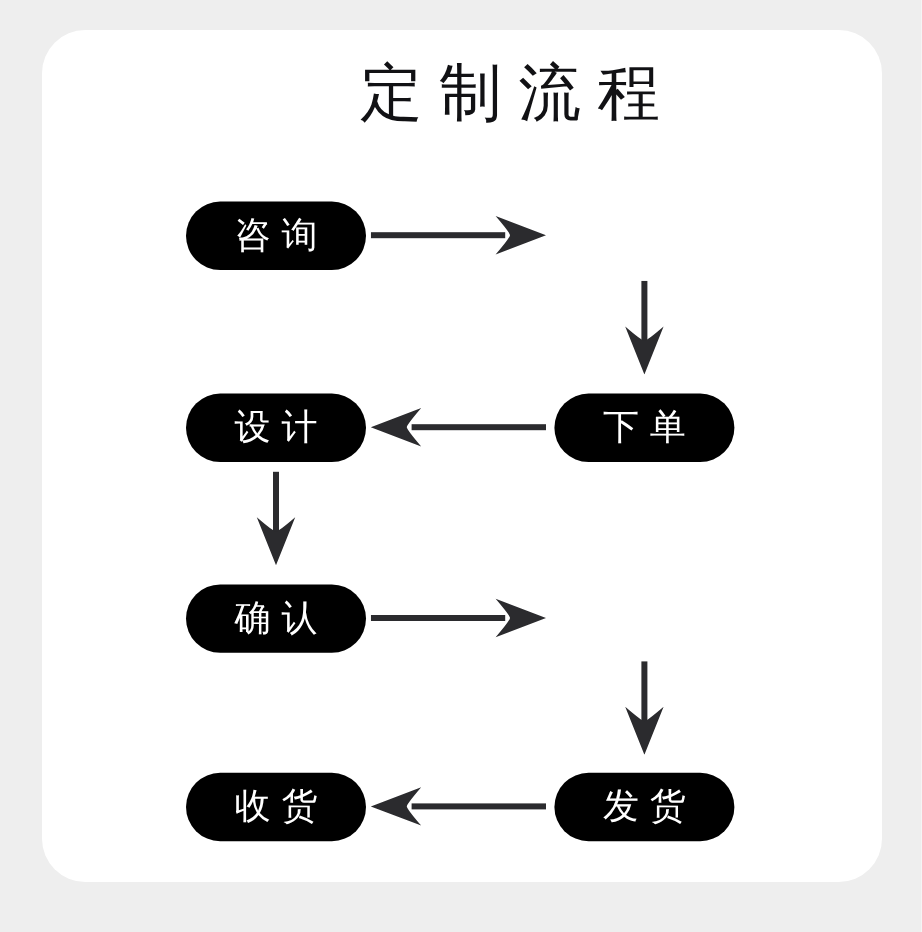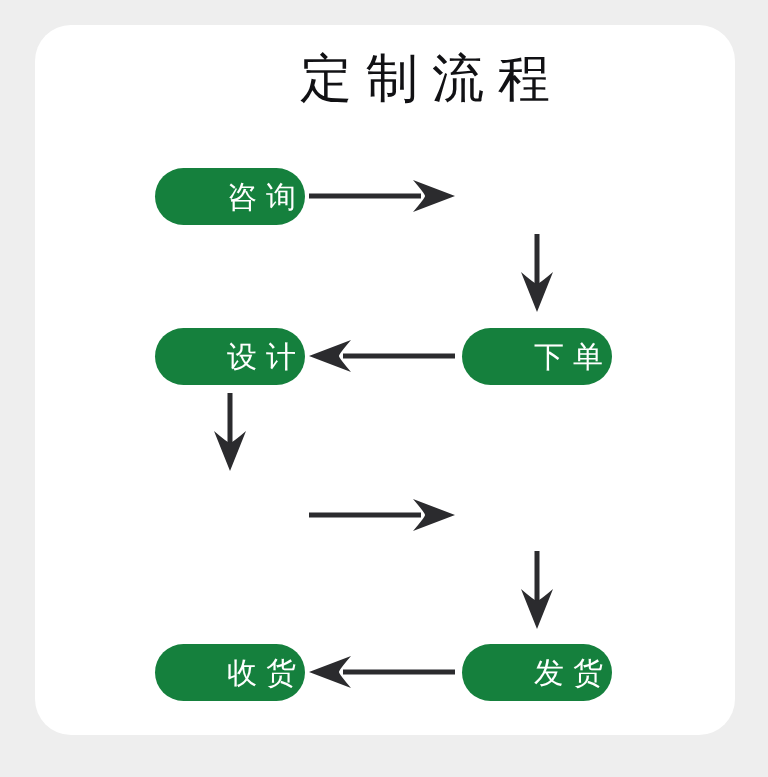--- a/index.html
+++ b/index.html
@@ -47,25 +47,25 @@
     text-indent: 14px;
     white-space: nowrap;
     margin-left: 40px;
   }
 
   
   .node {
     position: absolute;
     width: 150px;
     height: 57px;
-    background: #15803d;
+    background: #000000;
     border-radius: 28.5px;
     display: flex;
     align-items: center;
-    justify-content: flex-end;
+    justify-content: center;
     box-sizing: border-box;
   }
   .node .node-label {
     font-family: "Liberation Serif", "DejaVu Serif", serif;
     font-size: 30px;
     line-height: 34px;
     color: #ffffff;
     letter-spacing: 9px;
     text-indent: 9px;
     white-space: nowrap;
@@ -147,20 +147,23 @@
     <span class="node-label">下单</span>
   </div>
 
   <div class="arrow-v v-left-1">
     <svg width="46" height="78" viewBox="0 0 46 78" xmlns="http://www.w3.org/2000/svg">
       <rect x="20.5" y="0" width="5" height="58" fill="#2b2b2e"></rect>
       <path d="M 23 78 L 7 38 Q 21 50 23 50 Q 25 50 39 38 Z" fill="#2b2b2e"></path>
     </svg>
   </div>
 
+  <div class="node col-left row-3">
+    <span class="node-label">确认</span>
+  </div>
 
   <div class="arrow-h at-row-3">
     <svg width="146" height="46" viewBox="0 0 146 46" xmlns="http://www.w3.org/2000/svg">
       <rect x="0" y="20.5" width="112" height="5" fill="#2b2b2e"></rect>
       <path d="M 146 23 L 104 7 Q 116 21 116 23 Q 116 25 104 39 Z" fill="#2b2b2e"></path>
     </svg>
   </div>
 
 
   <div class="arrow-v v-right-2">

